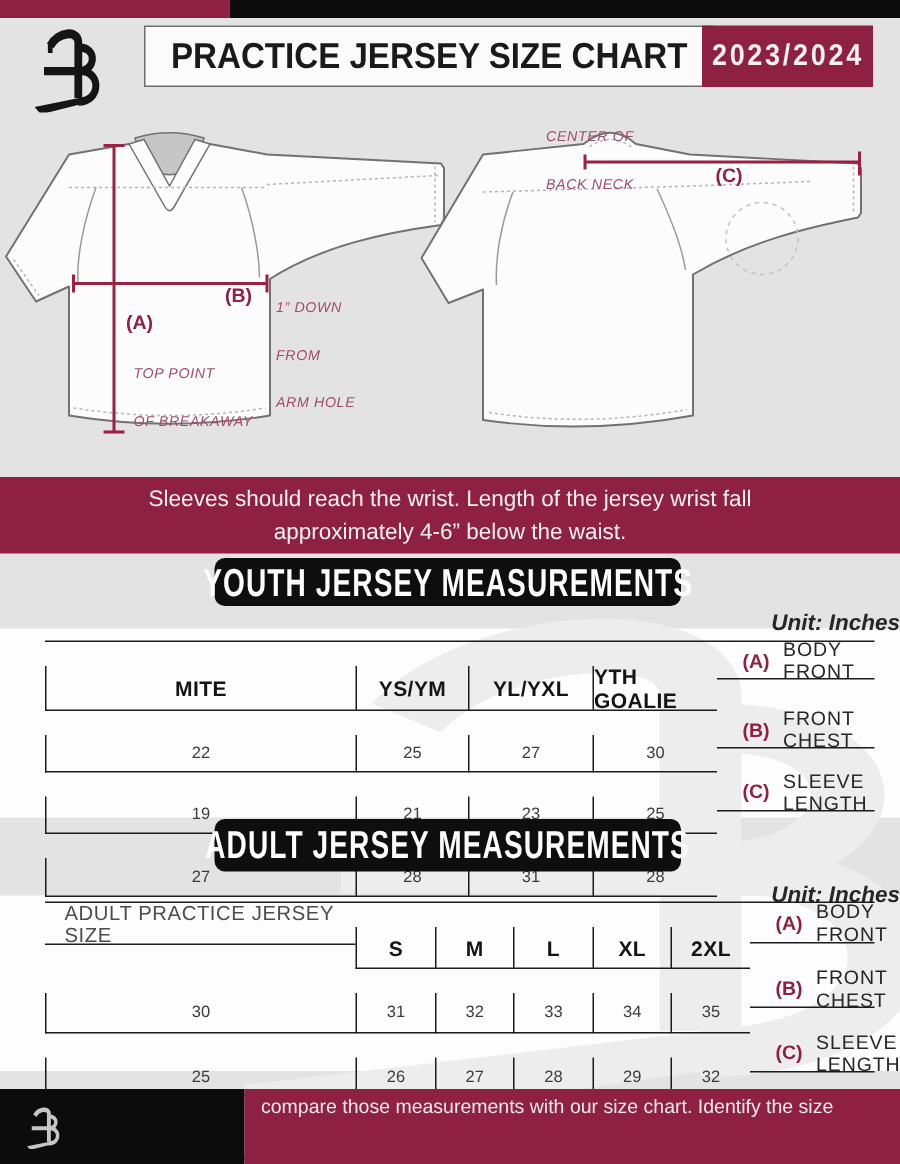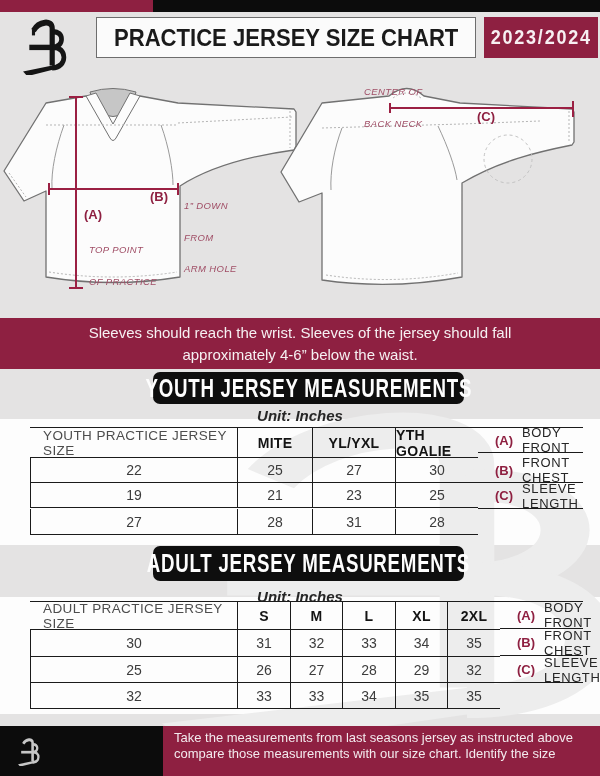--- a/index.html
+++ b/index.html
@@ -18,21 +18,21 @@
   .title-box{
     left:96px;top:17px;width:380px;height:41px;background:#fbfbfb;
     border:1px solid #6d6d6d;box-sizing:border-box;
     display:flex;align-items:center;justify-content:center;
   }
   .title-box span{
     font-weight:bold;font-size:24px;color:#1a1a1a;letter-spacing:0px;
     display:inline-block;transform:scaleX(0.92);white-space:nowrap;
   }
   .year-box{
-    left:484px;top:17px;width:114px;height:41px;background:#8e2041;
+    left:468px;top:17px;width:114px;height:41px;background:#8e2041;
     display:flex;align-items:center;justify-content:center;
   }
   .year-box span{
     font-weight:bold;font-size:20px;color:#f7eff2;letter-spacing:2px;
     display:inline-block;transform:scaleX(0.9);white-space:nowrap;
   }
 
   
   .diagram{left:0;top:60px;width:480px;height:258px;}
   .diagram svg{position:absolute;left:0;top:15px;}
@@ -43,55 +43,55 @@
   
   .notice{
     left:0;top:318px;width:600px;height:51px;background:#8e2041;
     display:flex;flex-direction:column;align-items:center;justify-content:center;
   }
   .notice div{color:#f6f0f2;font-size:15px;line-height:22px;text-align:center;}
 
   
   .black-banner{
     background:#0e0e0e;border-radius:7px;color:#fff;
-    display:flex;align-items:center;justify-content:center;margin-left:10px;
+    display:flex;align-items:center;justify-content:center;
   }
   .black-banner span{
     font-weight:bold;font-size:26px;letter-spacing:1px;color:#fdfdfd;
     display:inline-block;transform:scaleX(0.72);white-space:nowrap;
   }
   .banner-youth{left:143px;top:372px;width:311px;height:32px;}
   .banner-adult{left:143px;top:546px;width:311px;height:35px;}
   .unit{
-    left:0;width:600px;text-align:center;font-style:italic;font-weight:bold;
+    left:0;width:600px;text-align:right;font-style:italic;font-weight:bold;
     font-size:15px;color:#262626;
   }
   .unit-youth{top:407px;}
   .unit-adult{top:588px;}
 
   
   .band{background:#fdfdfd;left:0;width:600px;}
   .band-youth{top:419px;height:126px;}
   .band-adult{top:597px;height:117px;}
 
   
   .watermark{left:140px;top:385px;width:545px;height:360px;color:#ededed;pointer-events:none;}
 
   
   .tbl{display:grid;border-top:1.6px solid #1b1b1b;}
   .tbl-youth{left:30px;top:427px;width:553px;grid-template-columns:207px 75px 83px 83px 105px;}
   .tbl-adult{left:30px;top:601px;width:553px;grid-template-columns:207px 53px 52px 53px 52px 53px 83px;}
   .c{display:flex;align-items:center;border-bottom:1.6px solid #1b1b1b;box-sizing:border-box;}
-  .vline{border-left:1.6px solid #1b1b1b;}
+  .vline{border-left:1.6px solid #1b1b1b;margin-top:16px;}
   .h-first{padding-left:13px;font-size:13.5px;color:#4d4d4d;letter-spacing:.4px;}
   .h-size{justify-content:center;font-weight:bold;font-size:14px;color:#141414;letter-spacing:.3px;}
   .r-label{padding-left:17px;}
   .r-label .key{font-weight:bold;font-size:13px;color:#8e2041;margin-right:9px;}
   .r-label .nm{font-size:13px;color:#262626;letter-spacing:.6px;}
-  .v{justify-content:center;font-size:14px;color:#3c3c3c;}
+  .v{justify-content:center;font-size:11px;color:#3c3c3c;}
   .rh-youth-h{height:30px;} .rh-youth{height:25px;} .rh-youth-l{height:26px;}
   .rh-adult-h{height:28px;} .rh-adult{height:27px;} .rh-adult-s{height:26px;}
 
   
   .footer-black{left:0;top:726px;width:163px;height:50px;background:#0c0c0c;}
   .footer-logo{position:absolute;left:17px;top:10px;width:26px;height:30px;color:#c6c6c6;}
   .footer-brand{
     position:absolute;left:50px;top:0;height:50px;display:flex;align-items:center;
     color:#f5f5f5;font-weight:bold;font-size:11px;letter-spacing:4.5px;white-space:nowrap;
   }
@@ -181,26 +181,26 @@
   <div class="m-label" style="left:477px;top:49px;">(C)</div>
   <div class="m-label" style="left:150px;top:129px;">(B)</div>
   <div class="m-cap" style="left:184px;top:120px;">
     <div>1” DOWN</div>
     <div>FROM</div>
     <div>ARM HOLE</div>
   </div>
   <div class="m-label" style="left:84px;top:147px;">(A)</div>
   <div class="m-cap" style="left:89px;top:164px;">
     <div>TOP POINT</div>
-    <div>OF PRACTICE</div>
+    <div>OF BREAKAWAY</div>
   </div>
 </div>
 
 <div class="abs notice z2">
-  <div>Sleeves should reach the wrist. Sleeves of the jersey should fall</div>
+  <div>Sleeves should reach the wrist. Length of the jersey wrist fall</div>
   <div>approximately 4-6” below the waist.</div>
 </div>
 
 <div class="abs band band-youth z0"></div>
 <div class="abs band band-adult z0"></div>
 
 <div class="abs watermark z1">
   <svg width="545" height="360" viewBox="0 0 50 50" preserveAspectRatio="none">
     <path d="M12,13 C17,5 30,4 30,11 L30,42" stroke="currentColor" stroke-width="5" fill="none"></path>
     <path d="M30,14 C42,13 42,27 30,27" stroke="currentColor" stroke-width="4.5" fill="none"></path>
@@ -209,22 +209,22 @@
     <path d="M2,47 L36,41 L38,44 L6,51 Z" fill="currentColor"></path>
   </svg>
 </div>
 
 <div class="abs black-banner banner-youth z2">
   <span>YOUTH JERSEY MEASUREMENTS</span>
 </div>
 <div class="abs unit unit-youth z2">Unit: Inches</div>
 
 <div class="abs tbl tbl-youth z2">
-  <div class="c rh-youth-h h-first">YOUTH PRACTICE JERSEY SIZE</div>
   <div class="c rh-youth-h h-size vline">MITE</div>
+  <div class="c rh-youth-h h-size vline">YS/YM</div>
   <div class="c rh-youth-h h-size vline">YL/YXL</div>
   <div class="c rh-youth-h h-size vline">YTH GOALIE</div>
 
   <div class="c rh-youth r-label">
     <span class="key">(A)</span>
     <span class="nm">BODY FRONT</span>
   </div>
   <div class="c rh-youth v vline">22</div>
   <div class="c rh-youth v vline">25</div>
   <div class="c rh-youth v vline">27</div>
@@ -301,15 +301,14 @@
     <svg width="26" height="30" viewBox="0 0 50 50" preserveAspectRatio="none">
       <path d="M12,13 C17,5 30,4 30,11 L30,42" stroke="currentColor" stroke-width="5" fill="none"></path>
       <path d="M30,14 C42,13 42,27 30,27" stroke="currentColor" stroke-width="4.5" fill="none"></path>
       <path d="M30,27 C45,26 45,44 30,44" stroke="currentColor" stroke-width="4.5" fill="none"></path>
       <path d="M8,27 L30,27" stroke="currentColor" stroke-width="4.5" fill="none"></path>
       <path d="M2,47 L36,41 L38,44 L6,51 Z" fill="currentColor"></path>
     </svg>
   </div>
 </div>
 <div class="abs footer-maroon z2">
-  <div>Take the measurements from last seasons jersey as instructed above</div>
   <div>compare those measurements  with our size chart. Identify the size</div>
 </div>
 
 </body></html>

